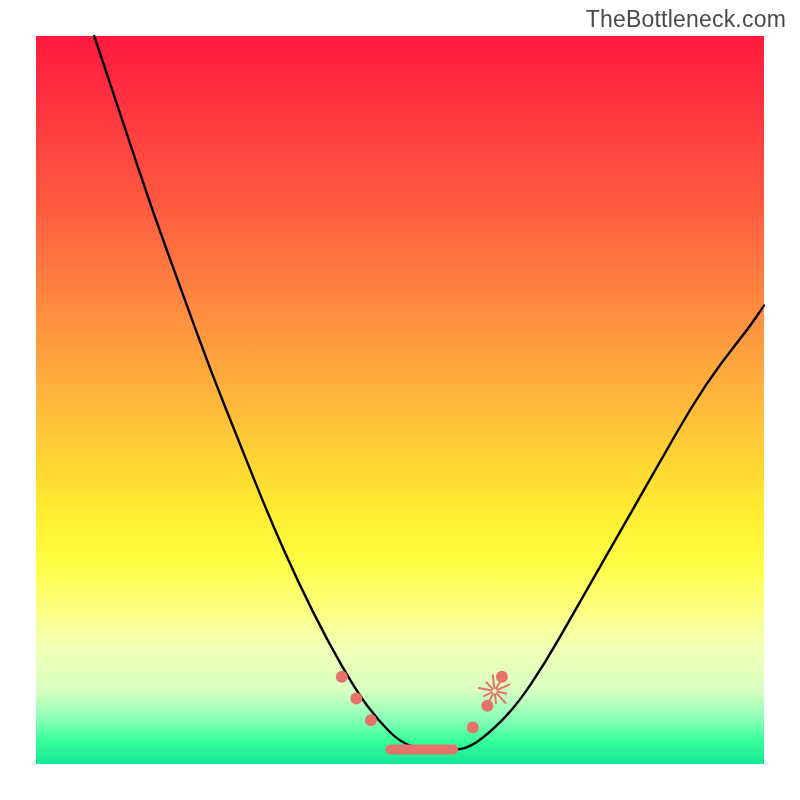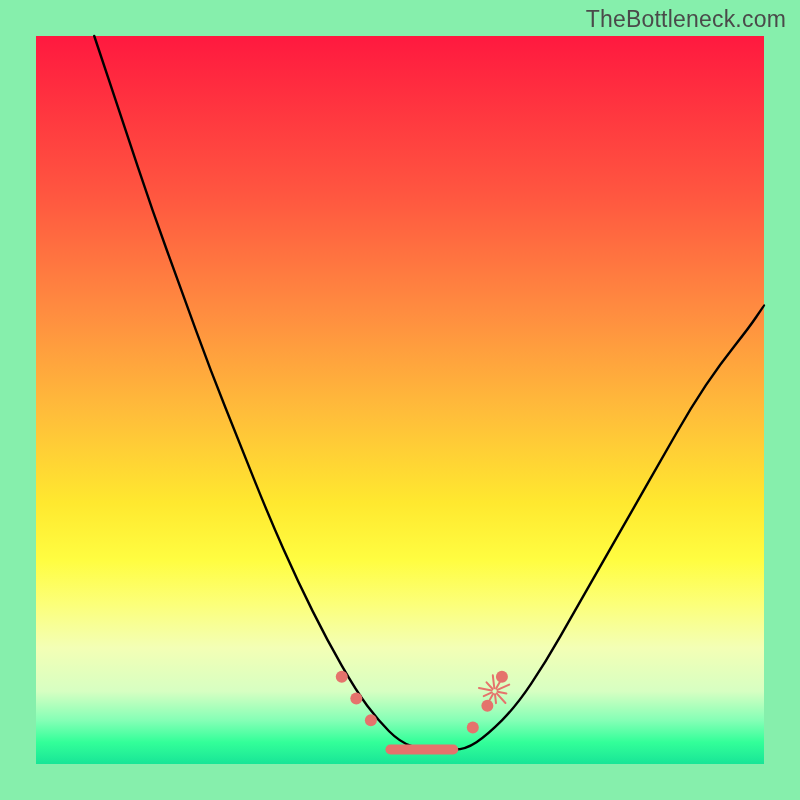--- a/index.html
+++ b/index.html
@@ -10,21 +10,21 @@
     background: #000;
     overflow: hidden;
     font-family: Arial, Helvetica, sans-serif;
   }
   .frame {
     position: absolute;
     left: 0;
     top: 0;
     width: 800px;
     height: 800px;
-    background: #86efac;
+    background: #ffffff;
   }
   .plot {
     position: absolute;
     left: 36px;
     top: 36px;
     width: 728px;
     height: 728px;
     background: linear-gradient(
       to bottom,
       #ff193f 0%,

